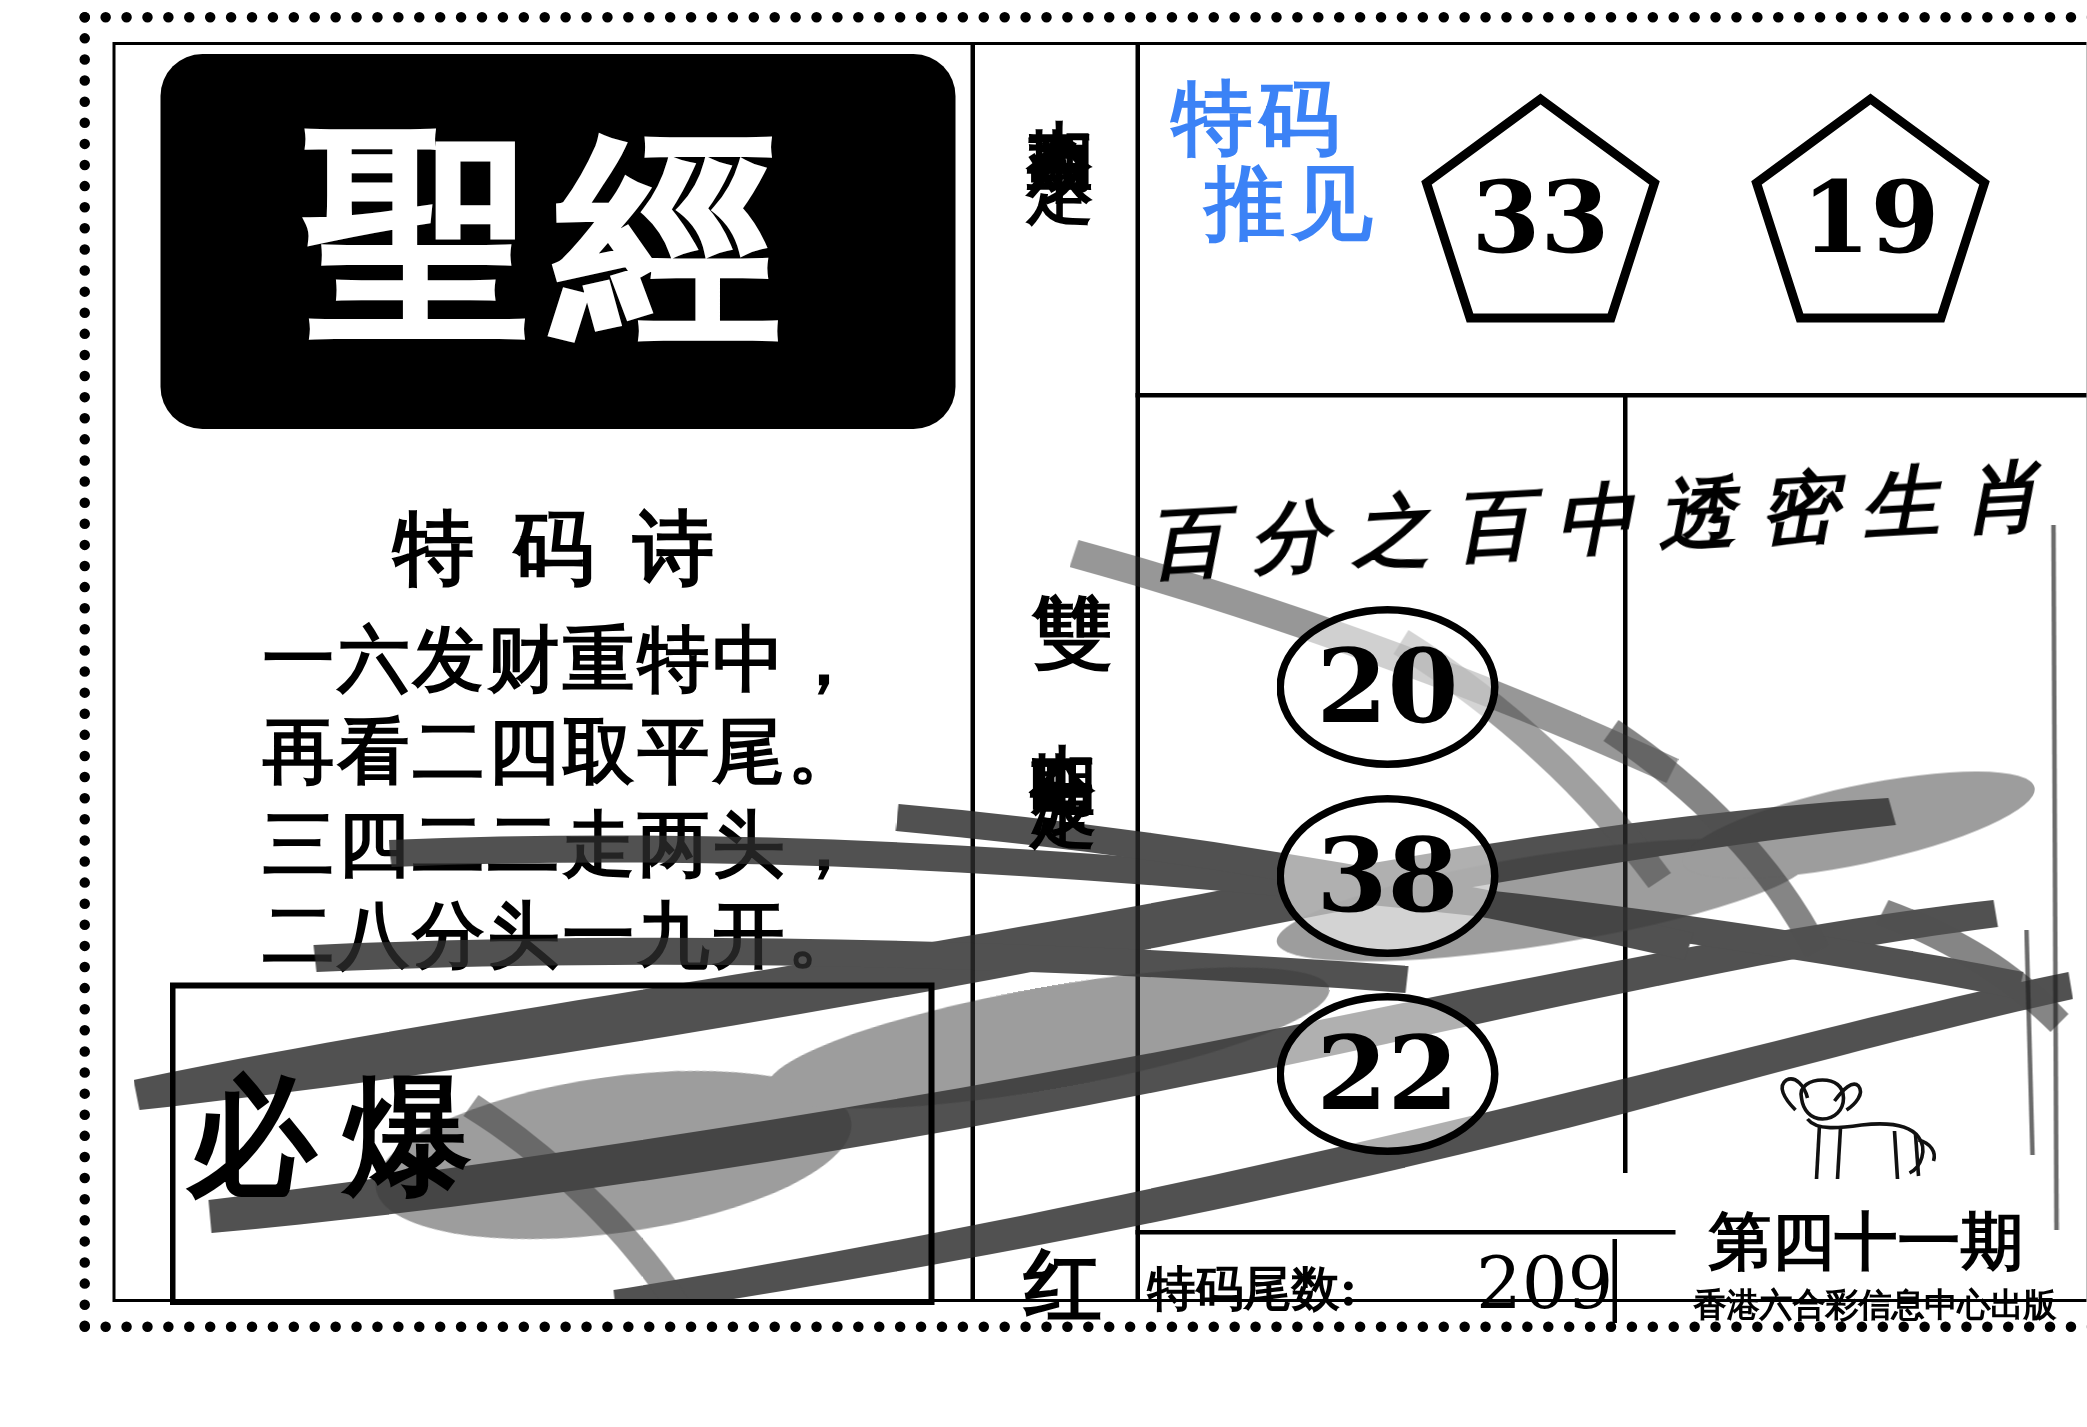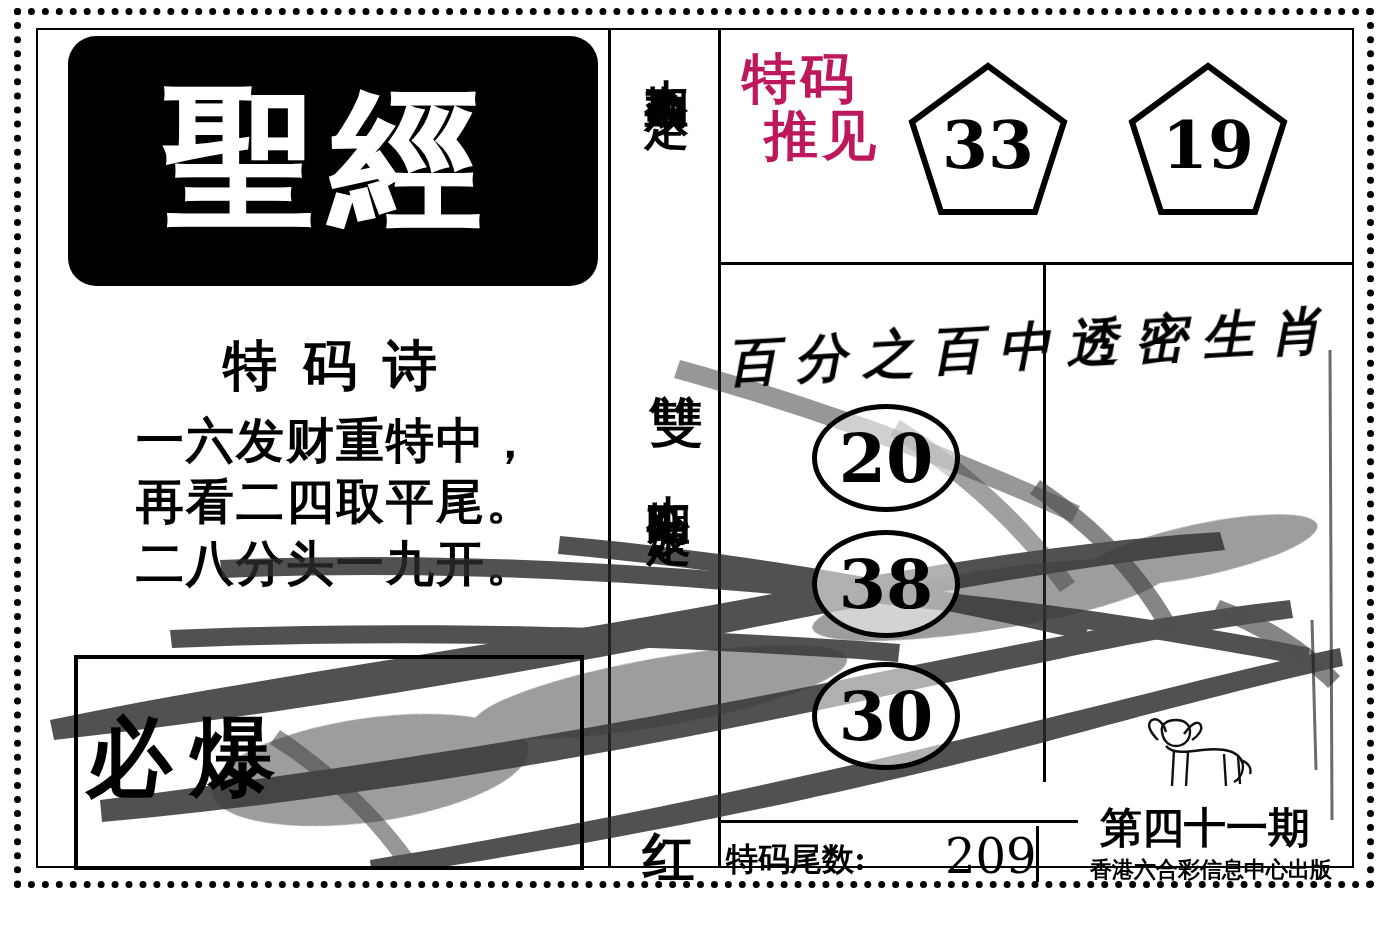--- a/index.html
+++ b/index.html
@@ -11,20 +11,21 @@
     width: 1391px;
     height: 951px;
     font-family: "DejaVu Sans", "Liberation Sans", sans-serif;
     overflow: hidden;
   }
   #page {
     position: relative;
     width: 1110px;
     height: 951px;
     background: #ffffff;
+    margin-left: 39px;
   }
 
   
   .dotted-frame {
     position: absolute;
     left: 14px;
     top: 8px;
     width: 1360px;
     height: 880px;
     border: 7px dotted #000;
@@ -182,21 +183,21 @@
 
   
   .pick-label {
     position: absolute;
     left: 742px;
     top: 50px;
     font-family: "DejaVu Serif", serif;
     font-size: 54px;
     font-weight: bold;
     line-height: 1.05;
-    color: #be185d;
+    color: #3b82f6;
     letter-spacing: 4px;
   }
   .pick-label span { display: block; }
   .pick-label .l2 { margin-left: 22px; }
 
   .pentagon {
     position: absolute;
     width: 160px;
     height: 155px;
   }
@@ -332,20 +333,21 @@
   <div class="hline" style="left:718px; top:820px; width:360px;"></div>
 
   <div class="publisher">香港六合彩信息中心出版</div>
   <div class="title-plate"></div>
   <div class="title-text">聖經</div>
 
   <div class="poem-title">特码诗</div>
   <div class="poem-lines">
     <div>一六发财重特中，</div>
     <div>再看二四取平尾。</div>
+    <div>三四二二走两头，</div>
     <div>二八分头一九开。</div>
   </div>
 
   <svg class="strokes" viewBox="0 0 1315 570">
     <g fill="#2b2b2b" opacity="0.82">
       <path d="M10,420 C200,380 430,350 700,300 C900,262 1050,240 1180,232 L1185,250 C1040,266 890,292 700,330 C430,384 210,418 14,440 Z"></path>
       <path d="M60,500 C300,470 560,430 840,372 C1010,338 1140,312 1250,300 L1253,318 C1140,332 1010,360 845,396 C560,458 300,500 62,522 Z"></path>
       <path d="M330,560 C520,530 760,480 1000,420 C1130,388 1230,362 1300,348 L1303,366 C1230,382 1130,408 1005,442 C760,506 520,550 332,578 Z"></path>
       <path d="M180,260 C420,250 660,266 900,292 C1060,310 1180,330 1270,348 L1266,366 C1175,348 1055,328 898,310 C660,284 420,268 182,278 Z"></path>
       <path d="M520,236 C700,252 880,284 1050,322 L1044,340 C876,302 698,270 518,254 Z"></path>
@@ -397,21 +399,21 @@
 
   <div class="hand-line">百分之百中透密生肖</div>
 
   <div class="circle-num" style="left:812px; top:404px;">
     <span>20</span>
   </div>
   <div class="circle-num" style="left:812px; top:530px;">
     <span>38</span>
   </div>
   <div class="circle-num" style="left:812px; top:662px;">
-    <span>30</span>
+    <span>22</span>
   </div>
 
   <svg class="ox" viewBox="0 0 135 85">
     <g fill="none" stroke="#111" stroke-width="2.4">
       <path d="M30,30 C22,22 18,14 24,10 C30,7 36,14 38,22"></path>
       <path d="M56,24 C62,16 68,10 72,14 C76,19 70,26 64,30"></path>
       <path d="M34,22 C32,14 40,10 48,10 C56,10 62,14 62,22 C62,30 56,36 48,36 C40,36 35,30 34,22 Z"></path>
       <path d="M38,36 C44,44 60,42 74,40 C92,38 106,40 112,48 C118,56 114,68 106,72"></path>
       <path d="M46,40 L44,76"></path>
       <path d="M60,42 L58,76"></path>

